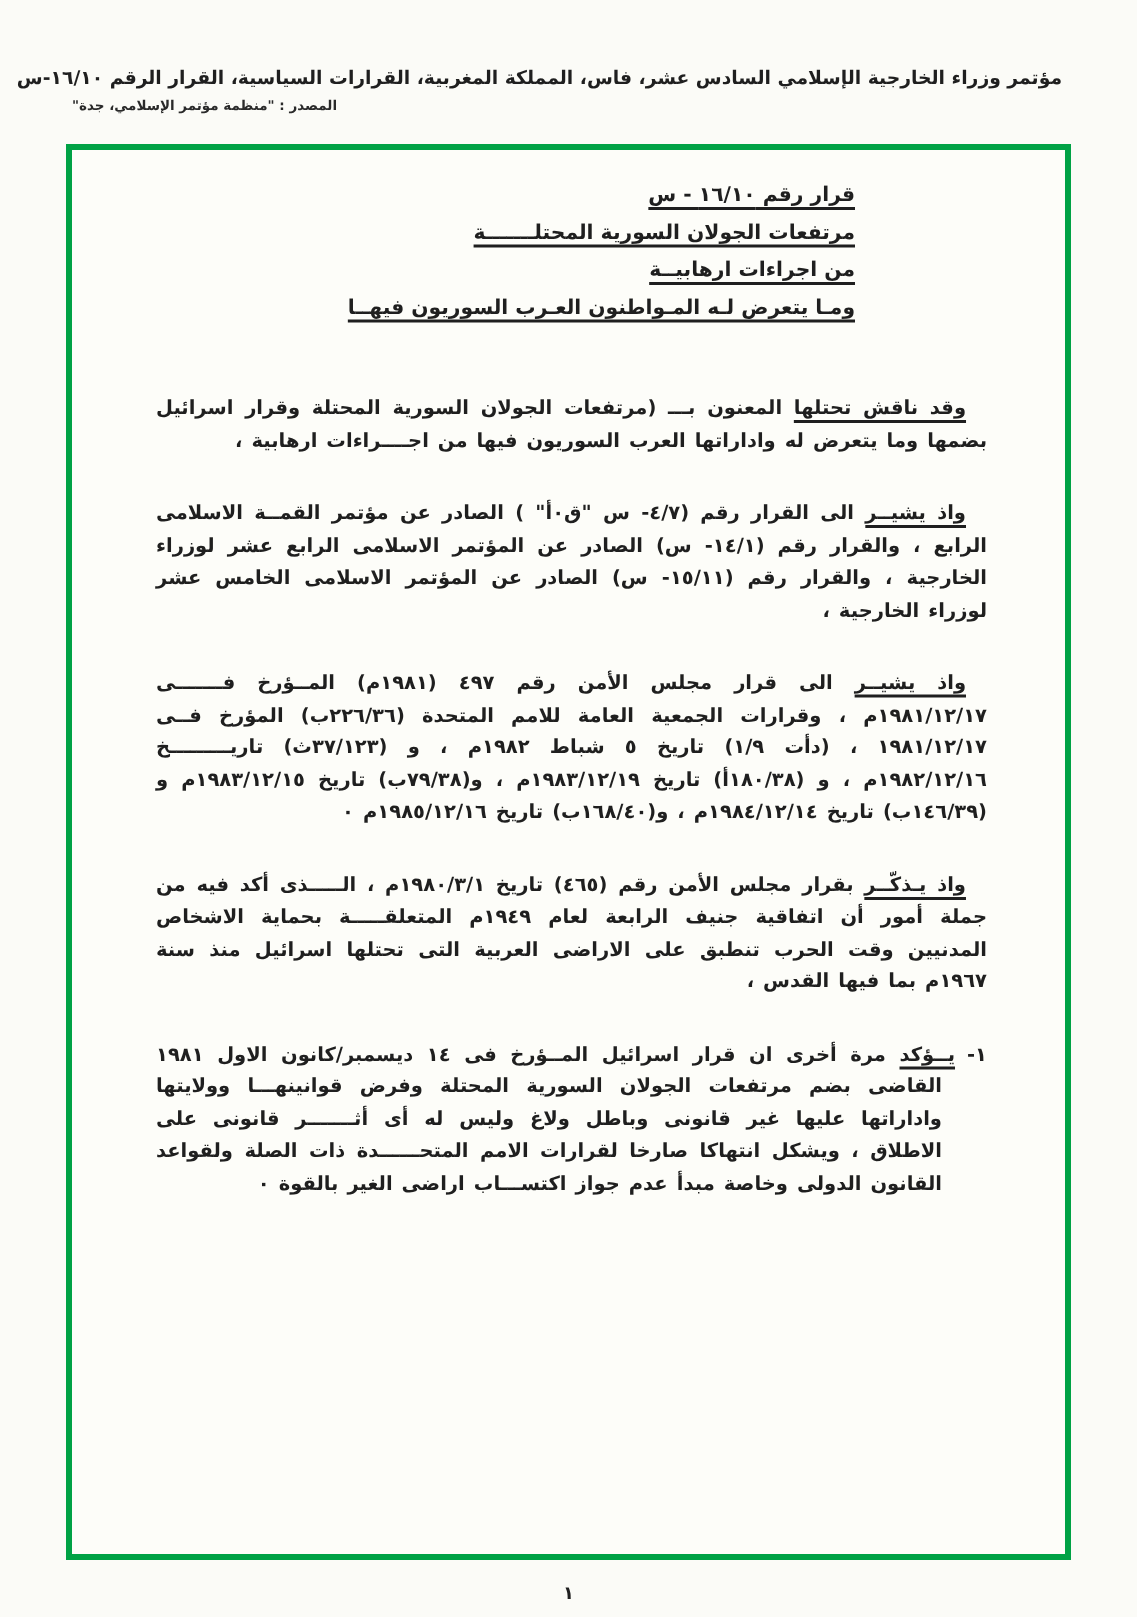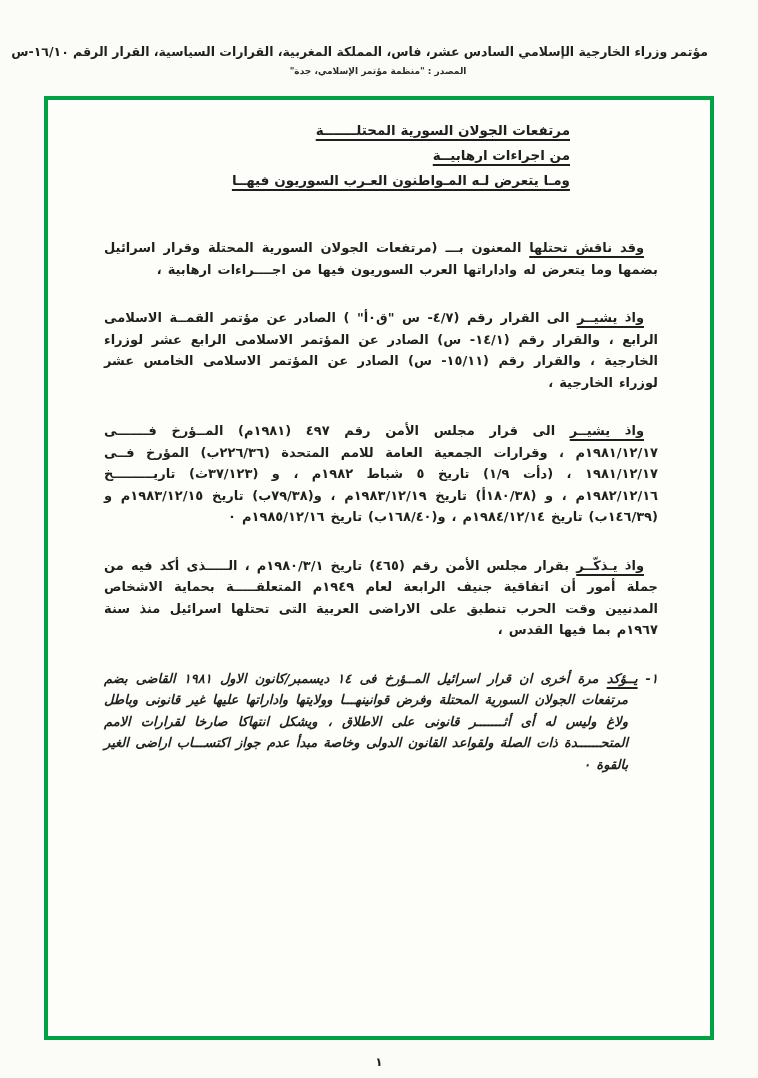--- a/index.html
+++ b/index.html
@@ -8,21 +8,21 @@
     position: relative;
     background: #fbfbf7;
     color: #1f1f1f;
     direction: rtl;
     font-family: "DejaVu Sans", sans-serif;
     overflow: hidden;
   }
   .page-header {
     position: absolute;
     top: 44px; right: 50px; left: 48px;
-    text-align: center;
+    text-align: left;
   }
   .header-title {
     font-size: 12.5px;
     font-weight: bold;
     white-space: nowrap;
     letter-spacing: 0.1px;
   }
   .header-source {
     margin-top: 7px;
     font-size: 9px;
@@ -54,21 +54,21 @@
   .para {
     font-size: 13px;
     font-weight: bold;
     line-height: 21.5px;
     text-align: justify;
     text-justify: inter-word;
     word-spacing: 1.5px;
     margin-bottom: 27px;
     text-indent: 14px;
   }
-  .para:last-child { margin-bottom: 18px; font-style: italic; }
+  .para:last-child { margin-bottom: 18px; }
   .para .lead {
     text-decoration: underline;
     text-decoration-thickness: 1.5px;
     text-underline-offset: 4px;
   }
   .para-numbered {
     padding-right: 30px;
     text-indent: -30px;
   }
   .num { margin-left: 8px; }
@@ -87,20 +87,21 @@
 <body>
 
 <header class="page-header">
   <div class="header-title">مؤتمر وزراء الخارجية الإسلامي السادس عشر، فاس، المملكة المغربية، القرارات السياسية، القرار الرقم ١٦/١٠-س</div>
   <div class="header-source">المصدر :  "منظمة مؤتمر الإسلامي، جدة"</div>
 </header>
 
 <main class="doc-frame">
 
   <div class="title-block">
+    <div class="title-line">قرار رقم ١٦/١٠ - س</div>
     <div class="title-line">مرتفعات الجولان السورية المحتلـــــــة</div>
     <div class="title-line">من اجراءات ارهابيــة</div>
     <div class="title-line">ومـا يتعرض لـه المـواطنون العـرب السوريون فيهــا</div>
   </div>
 
   <div class="body-block">
 
 
     <p class="para"><span class="pre"></span><span class="lead">وقد ناقش تحتلها</span><span> المعنون بـــ (مرتفعات الجولان السورية المحتلة وقرار اسرائيل بضمها وما يتعرض له واداراتها العرب السوريون فيها من اجــــراءات ارهابية ،</span></p>
 

